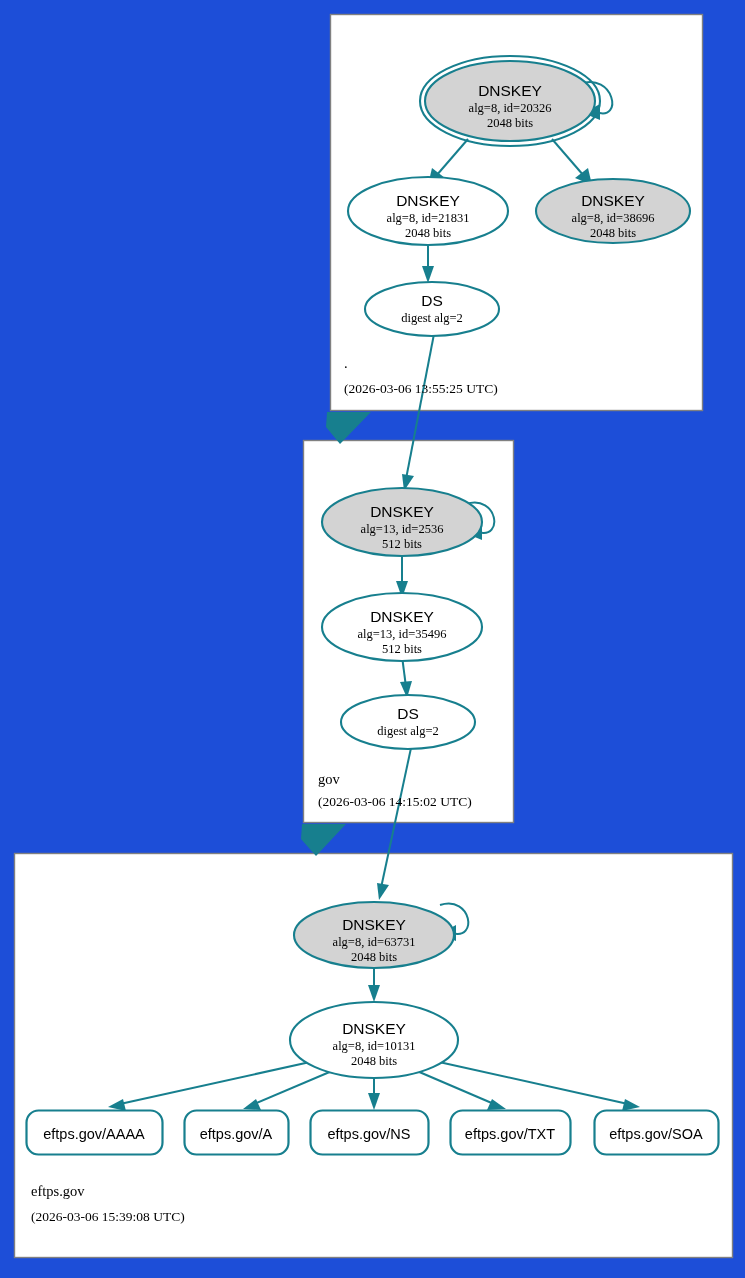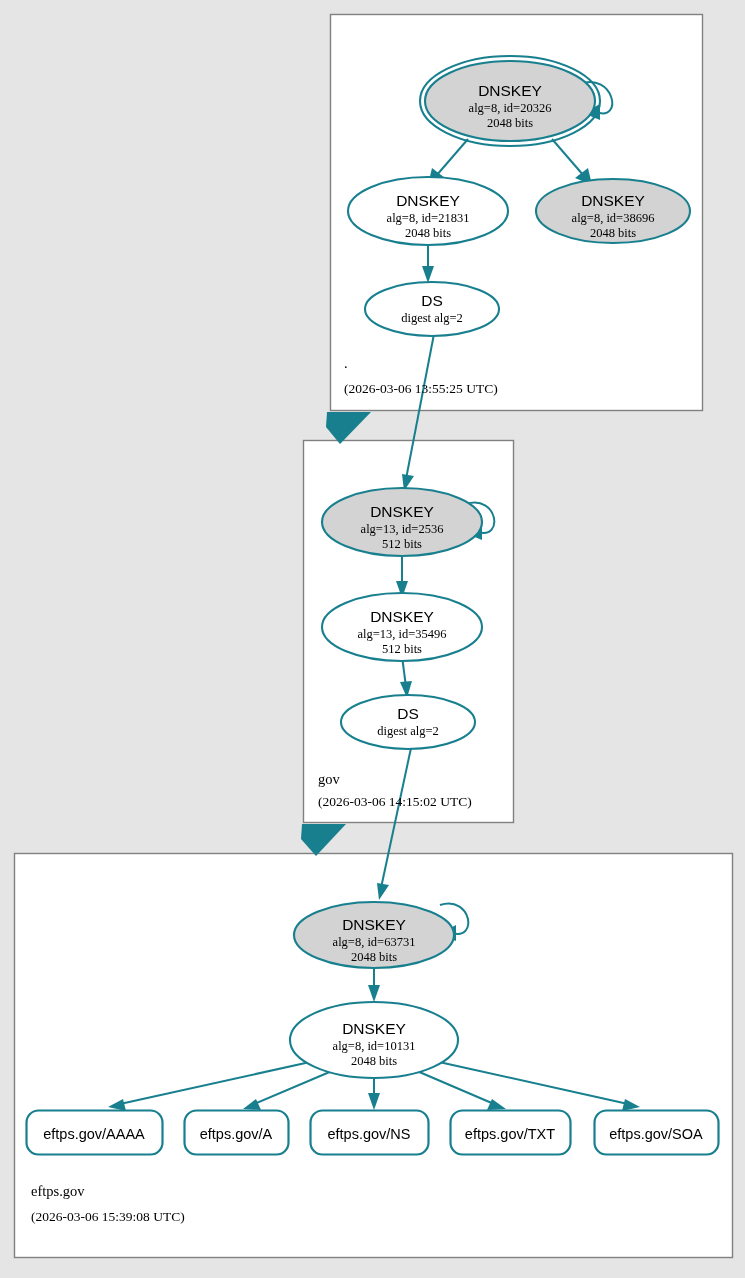--- a/index.html
+++ b/index.html
@@ -8,21 +8,21 @@
     padding: 0;
     background: #ffffff;
   }
   body {
     font-family: "Liberation Sans", sans-serif;
   }
   #canvas {
     position: relative;
     width: 745px;
     height: 1278px;
-    background: #e5e5e5;
+    background: #1d4ed8;
     overflow: hidden;
   }
   #graph {
     position: absolute;
     top: 0;
     left: 0;
     width: 745px;
     height: 1278px;
   }
   .zone-box {

